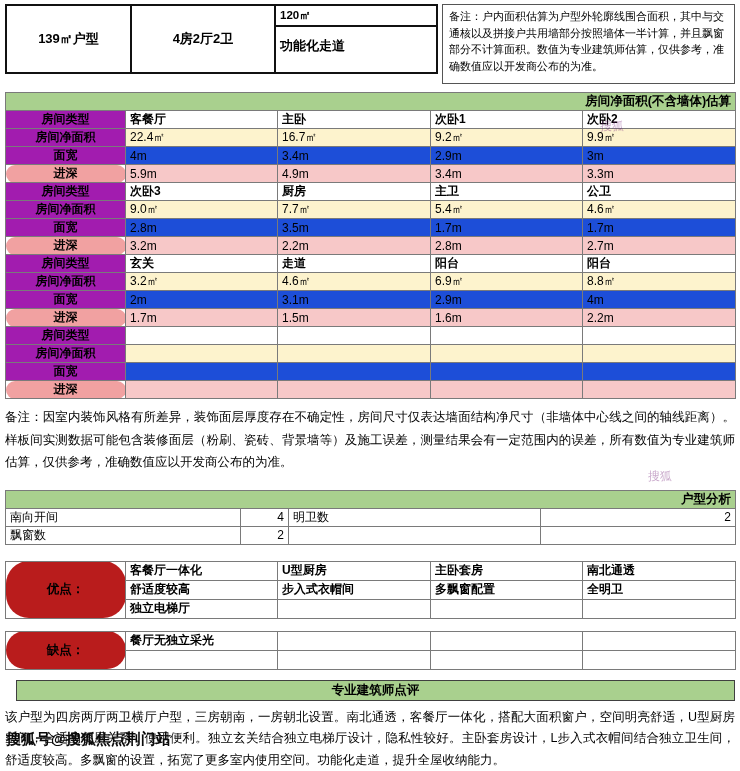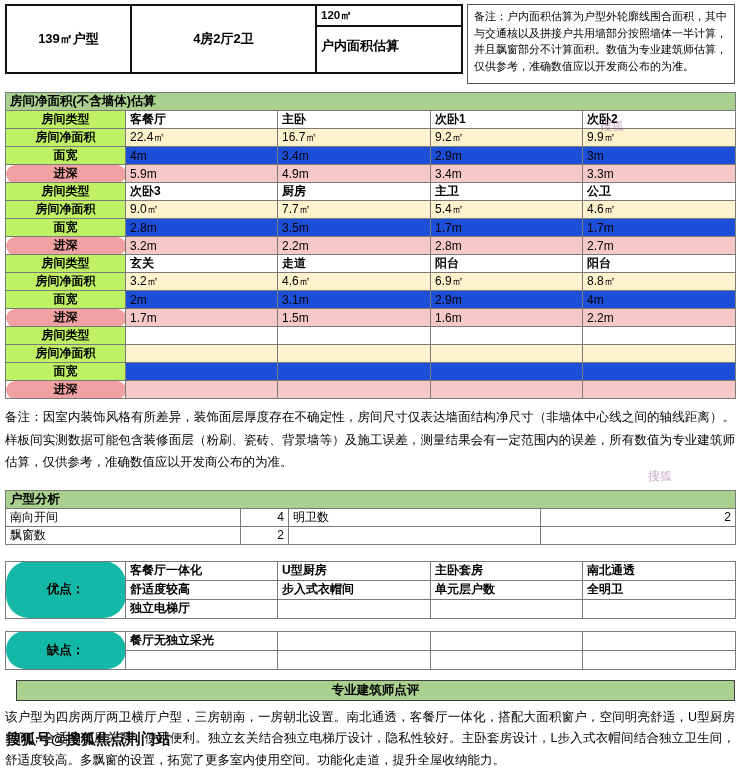--- a/index.html
+++ b/index.html
@@ -5,52 +5,52 @@
   *{box-sizing:border-box;margin:0;padding:0;}
   html,body{background:#fff;}
   body{width:740px;height:771px;position:relative;overflow:hidden;
        font-family:"Liberation Sans","DejaVu Sans",sans-serif;color:#000;}
 
   
   .topbar{display:flex;align-items:flex-start;padding:4px 5px 0 5px;}
   .hbox{border:2px solid #111;height:70px;display:flex;align-items:center;justify-content:center;
         font-weight:bold;font-size:13px;background:#fff;}
   .hbox1{width:127px;}
-  .hbox2{width:187px;margin-left:-2px;}
-  .hbox3{width:148px;margin-left:-2px;height:70px;border:2px solid #111;display:block;}
+  .hbox2{width:146px;margin-left:-2px;}
+  .hbox3{width:164px;margin-left:-2px;height:70px;border:2px solid #111;display:block;}
   .hbox3 .sub1{height:21px;border-bottom:2px solid #111;font-size:11.5px;font-weight:bold;padding:2px 4px;}
   .hbox3 .sub2{padding:10px 4px 0 4px;font-weight:bold;font-size:13px;}
   .hnote{flex:1;margin-left:4px;border:1px solid #555;font-size:11px;line-height:1.5;
          padding:3px 6px;height:80px;overflow:hidden;}
 
   
   .tbl{border-collapse:collapse;width:730px;margin-left:5px;table-layout:fixed;border:1px solid #404040;}
   .tbl td{border:1px solid #7a7a7a;font-size:12px;height:15px;padding:0 4px;
           overflow:hidden;white-space:nowrap;background:#fff;}
-  .tbl .hdr{background:#a9d08e;text-align:left;font-weight:bold;font-size:12.5px;height:17px;}
+  .tbl .hdr{background:#a9d08e;text-align:right;font-weight:bold;font-size:12.5px;height:17px;}
 
   
   .room{margin-top:8px;}
-  .room td.lbl{background:#bef264;font-weight:bold;text-align:center;}
+  .room td.lbl{background:#a21caf;font-weight:bold;text-align:center;}
   .room tr.rd td.lbl{background:#f1a1a1;border-radius:9px;}
   .room tr.rt td.val{background:#ffffff;font-weight:bold;}
   .room tr.ra td.val{background:#fdf3cd;}
   .room tr.rw td.val{background:#1d4ed8;}
   .room tr.rd td.val{background:#f7c8c8;}
 
   .note1{margin:7px 5px 0 5px;font-size:12.5px;line-height:1.8;text-align:justify;}
 
   
   .an{margin-top:16px;}
   .an td.num{text-align:right;}
 
   
   .pc{margin-top:16px;}
   .pc td{height:19px;}
-  .pc td.pclbl{background:#14b8a6;font-weight:bold;text-align:center;vertical-align:middle;font-size:12.5px;border-radius:23px;}
+  .pc td.pclbl{background:#b91c1c;font-weight:bold;text-align:center;vertical-align:middle;font-size:12.5px;border-radius:23px;}
   .pc td.item{font-weight:bold;}
   .cons{margin-top:12px;}
 
   
   .rev-hdr{margin:10px 5px 0 16px;border:1px solid #404040;background:#a9d08e;text-align:center;
            font-weight:bold;font-size:12.5px;padding:1px 4px;}
   .rev-txt{margin:6px 5px 0 5px;font-size:12.5px;line-height:1.75;text-align:justify;}
 
   .footer{position:absolute;left:6px;bottom:22px;font-size:15px;font-weight:bold;color:#0a0a0a;}
   .wm{position:absolute;color:#701a75;opacity:.38;font-size:12px;pointer-events:none;}
@@ -62,21 +62,21 @@
 
 <div class="topbar">
   <div class="hbox hbox1">
     <span>139㎡户型</span>
   </div>
   <div class="hbox hbox2">
     <span>4房2厅2卫</span>
   </div>
   <div class="hbox3">
     <div class="sub1">120㎡</div>
-    <div class="sub2">户内面积估算</div>
+    <div class="sub2">功能化走道</div>
   </div>
   <div class="hnote">备注：户内面积估算为户型外轮廓线围合面积，其中与交通核以及拼接户共用墙部分按照墙体一半计算，并且飘窗部分不计算面积。数值为专业建筑师估算，仅供参考，准确数值应以开发商公布的为准。</div>
 </div>
 
 <table class="tbl room">
   <colgroup>
       <col style="width:120px">
       <col style="width:152px">
       <col style="width:153px">
       <col style="width:152px">
@@ -241,21 +241,21 @@
       <tr>
     <td class="pclbl" rowspan="3">优点：</td>
     <td class="item">客餐厅一体化</td>
     <td class="item">U型厨房</td>
     <td class="item">主卧套房</td>
     <td class="item">南北通透</td>
   </tr>
   <tr>
     <td class="item">舒适度较高</td>
     <td class="item">步入式衣帽间</td>
-    <td class="item">单元层户数</td>
+    <td class="item">多飘窗配置</td>
     <td class="item">全明卫</td>
   </tr>
   <tr>
     <td class="item">独立电梯厅</td>
     <td class="item"></td>
     <td class="item"></td>
     <td class="item"></td>
   </tr>
 </tbody>
   </table>

